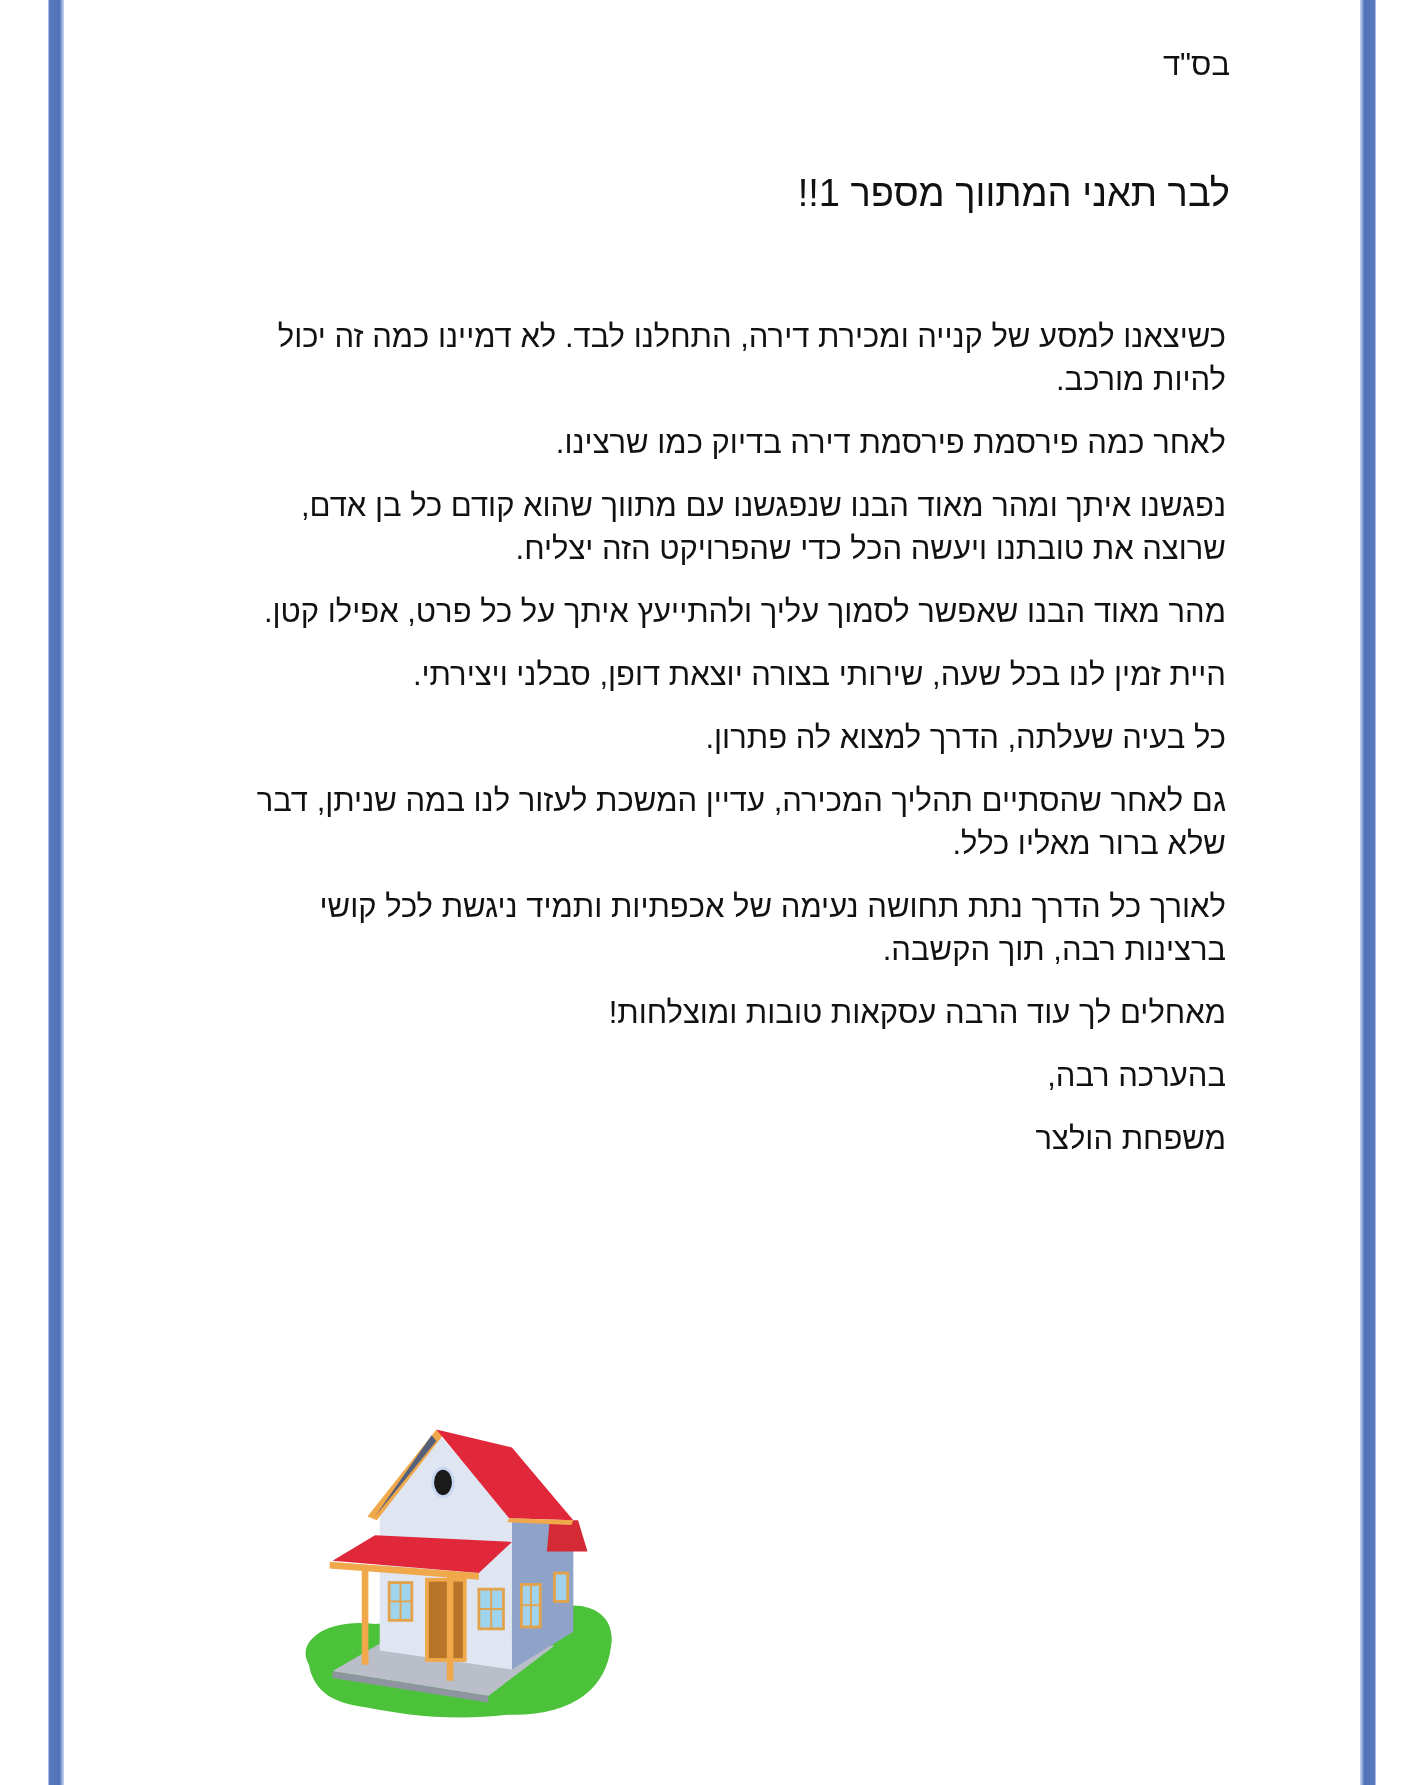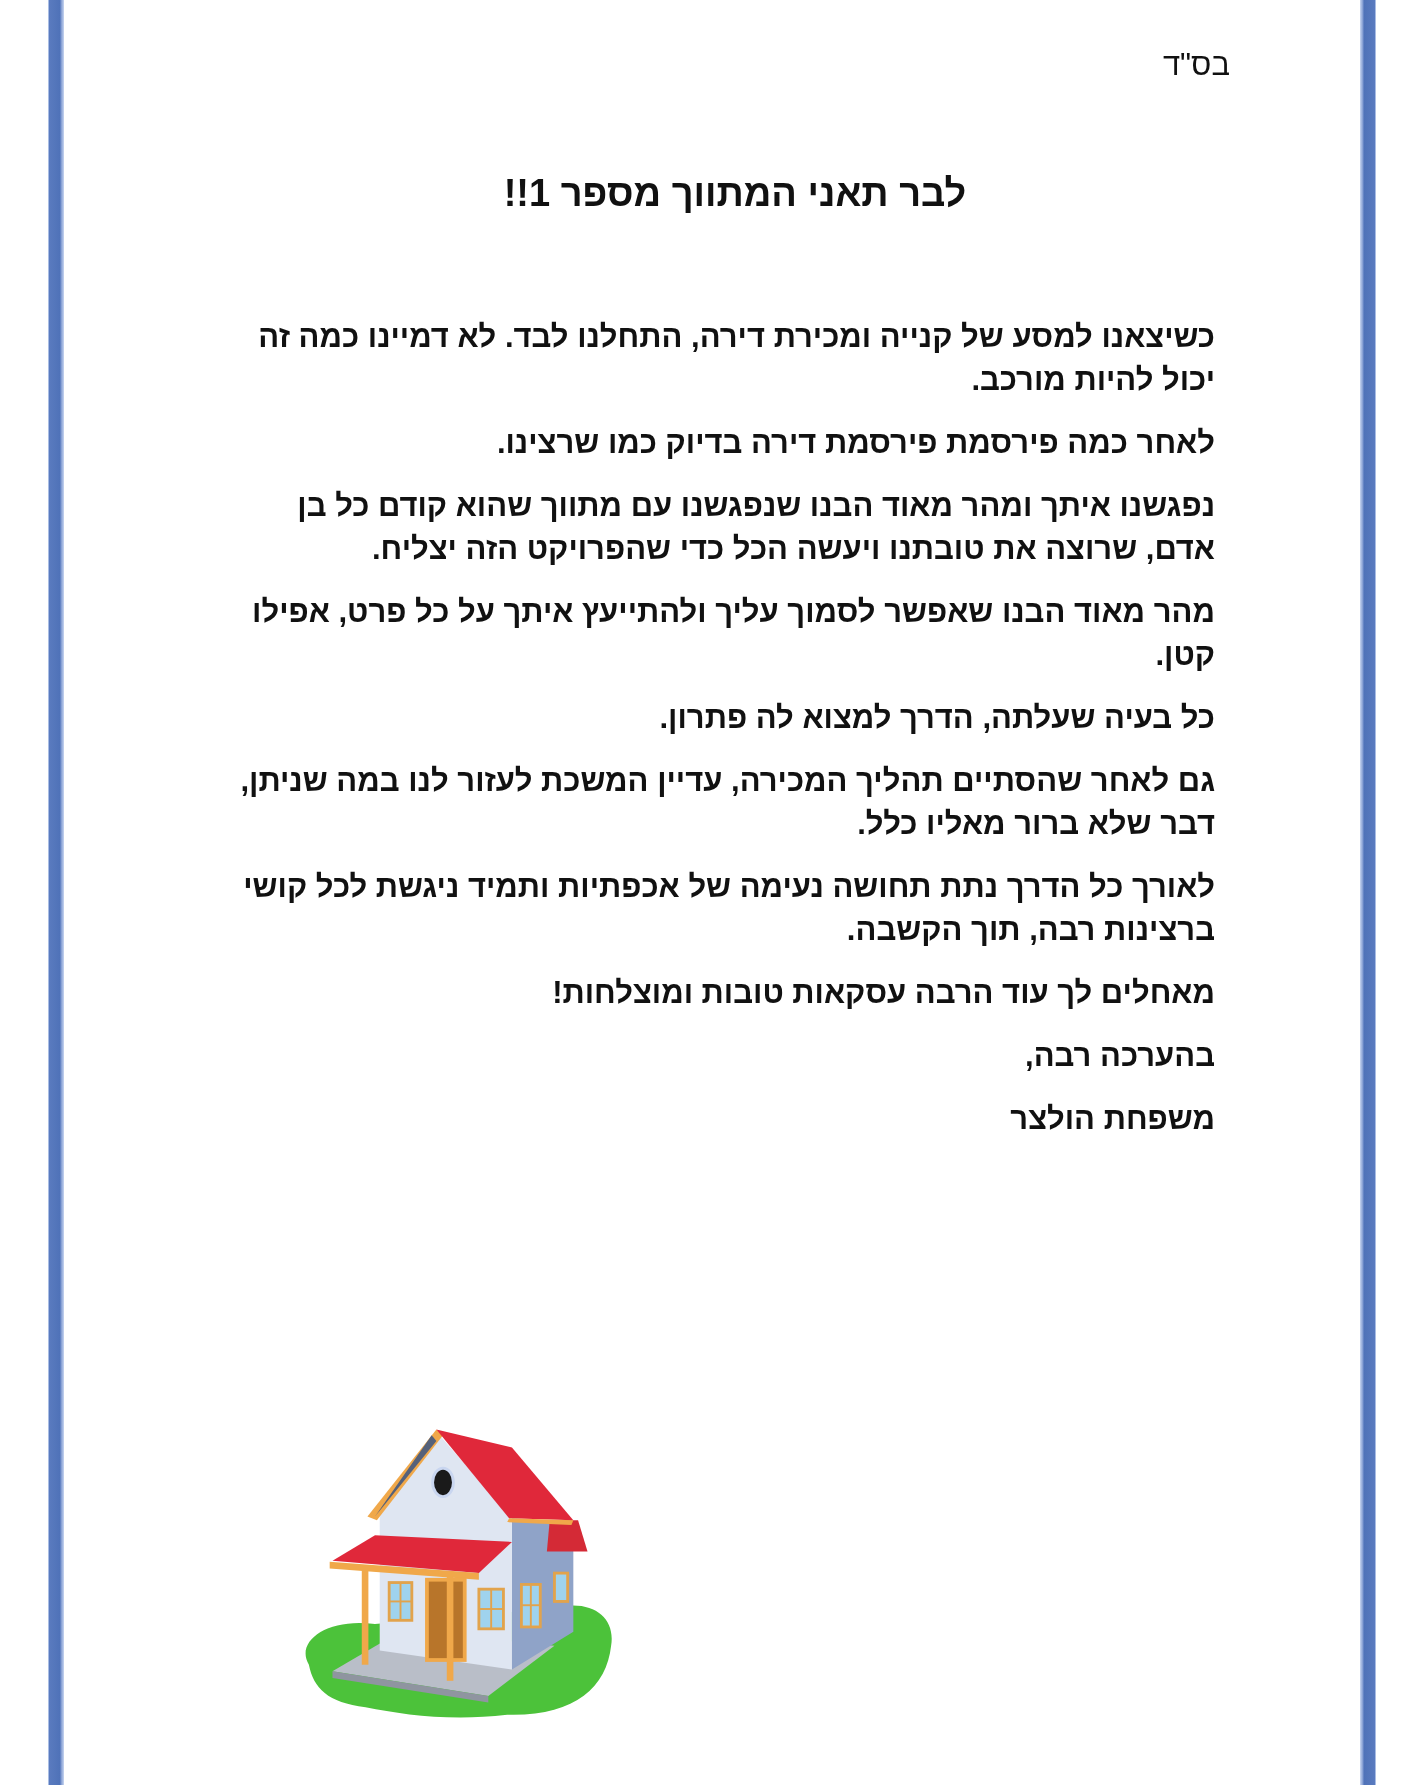--- a/index.html
+++ b/index.html
@@ -14,42 +14,43 @@
   .border-right {
     position:absolute; left:1360px; top:0; width:16px; height:1785px;
     background:linear-gradient(to right,#c9d6f0 0,#7d98d0 3px,#4f72b8 4px,#5a7bbf 15px,#a9bde4 15px);
   }
   .page {
     position:absolute; left:240px; width:990px; top:0; height:1785px;
     direction:rtl; text-align:right;
   }
   .bsd { position:absolute; right:0; top:47px; font-size:31px; }
   .title {
-    position:absolute; left:0; right:0; top:172px; text-align:center;
-    font-size:38px; font-weight:bold; direction:rtl;
+    position:absolute; left:0; right:0; top:172px; 
+    font-size:38px; font-weight:normal; direction:rtl;
   }
   .body-text { position:absolute; right:0; top:315px; width:990px; font-size:31px; line-height:43px; }
-  .para { margin:0 15px 20px 0;font-weight:bold; }
+  .para { margin:0 4px 20px 0; }
   .house { position:absolute; left:290px; top:1410px; width:340px; height:330px; }
 </style>
 </head>
 <body>
 
 <div class="border-left"></div>
 <div class="border-right"></div>
 
 <div class="page">
   <div class="bsd">בס"ד</div>
   <div class="title">לבר תאני המתווך מספר 1!!</div>
 
   <div class="body-text">
     <p class="para">כשיצאנו למסע של קנייה ומכירת דירה, התחלנו לבד. לא דמיינו כמה זה יכול להיות מורכב.</p>
     <p class="para">לאחר כמה פירסמת פירסמת דירה בדיוק כמו שרצינו.</p>
     <p class="para">נפגשנו איתך ומהר מאוד הבנו שנפגשנו עם  מתווך שהוא קודם כל בן אדם, שרוצה את טובתנו ויעשה הכל כדי שהפרויקט הזה יצליח.</p>
     <p class="para">מהר מאוד הבנו שאפשר לסמוך עליך ולהתייעץ איתך על כל פרט, אפילו קטן.</p>
+    <p class="para">היית זמין לנו בכל שעה, שירותי בצורה יוצאת דופן, סבלני ויצירתי.</p>
     <p class="para">כל בעיה שעלתה, הדרך למצוא לה פתרון.</p>
     <p class="para">גם לאחר שהסתיים תהליך המכירה, עדיין המשכת לעזור לנו במה שניתן, דבר שלא ברור מאליו כלל.</p>
     <p class="para">לאורך כל הדרך נתת תחושה נעימה של אכפתיות ותמיד ניגשת לכל קושי ברצינות רבה, תוך הקשבה.</p>
     <p class="para">מאחלים לך עוד הרבה עסקאות טובות ומוצלחות!</p>
     <p class="para">בהערכה רבה,</p>
     <p class="para">משפחת הולצר</p>
   </div>
 </div>
 
 <svg class="house" viewBox="0 0 360 340" xmlns="http://www.w3.org/2000/svg">

